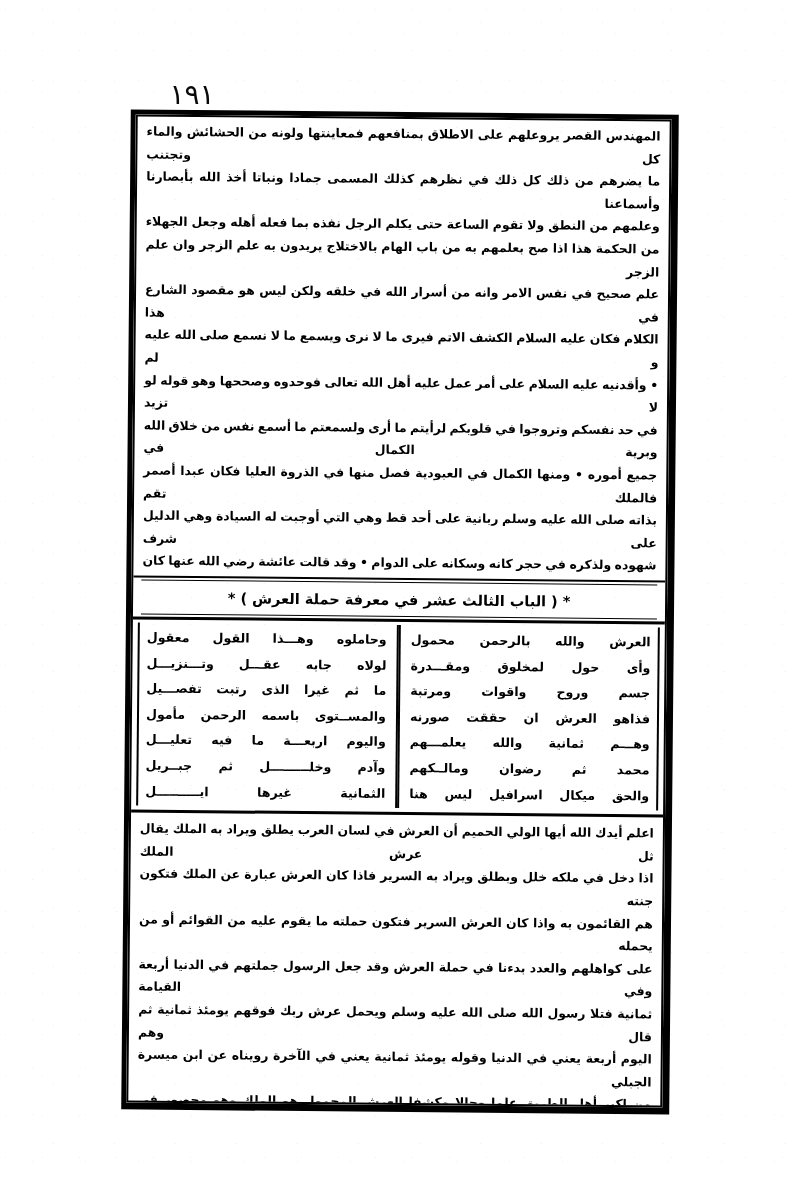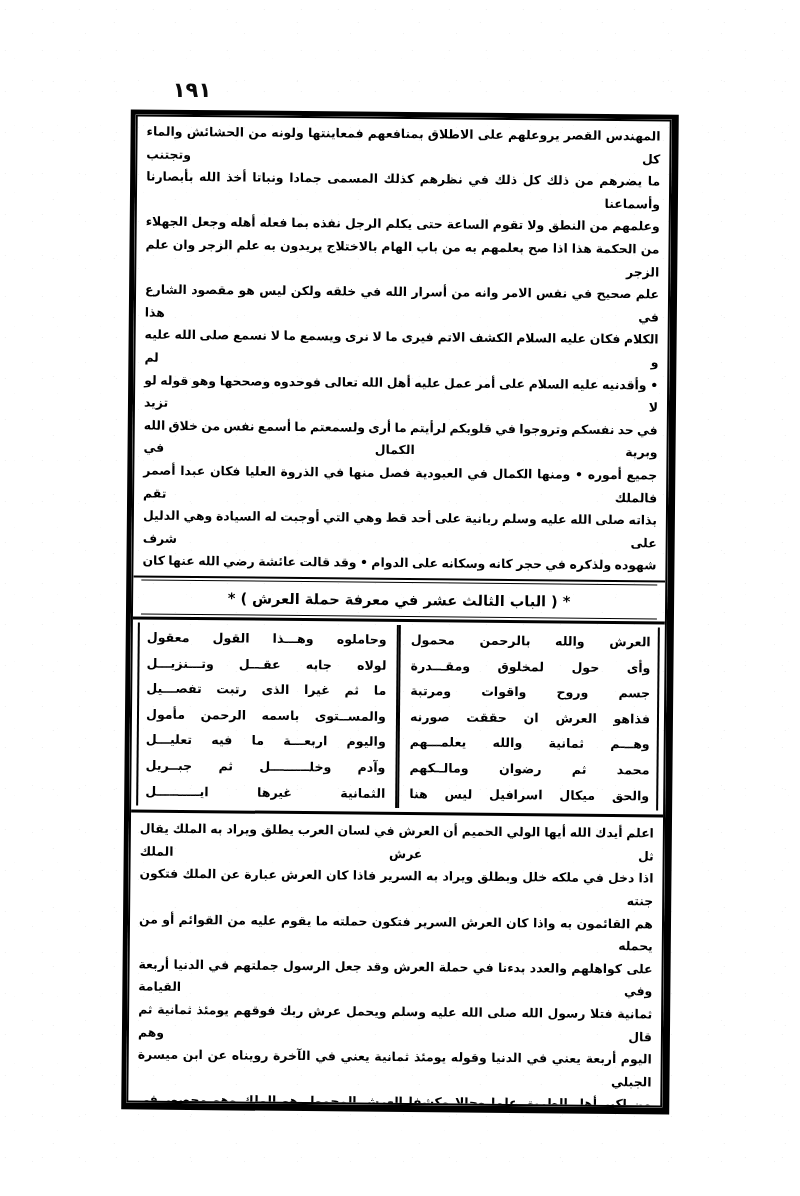--- a/index.html
+++ b/index.html
@@ -26,22 +26,22 @@
   }
 
   
   .folio {
     position: absolute;
     top: 78px;
     left: 0;
     width: 800px;
     text-align: center;
     font-family: "DejaVu Sans", sans-serif;
-    font-size: 21px;
-    font-weight: 700;
+    font-size: 28px;
+    font-weight: 400;
     letter-spacing: 2px;
     color: #0a0a0a;
   }
   .folio span { display: inline-block; transform: translateX(-208px); }
 
   
   .frame-wrap {
     position: absolute;
     left: 126px;
     top: 112px;

